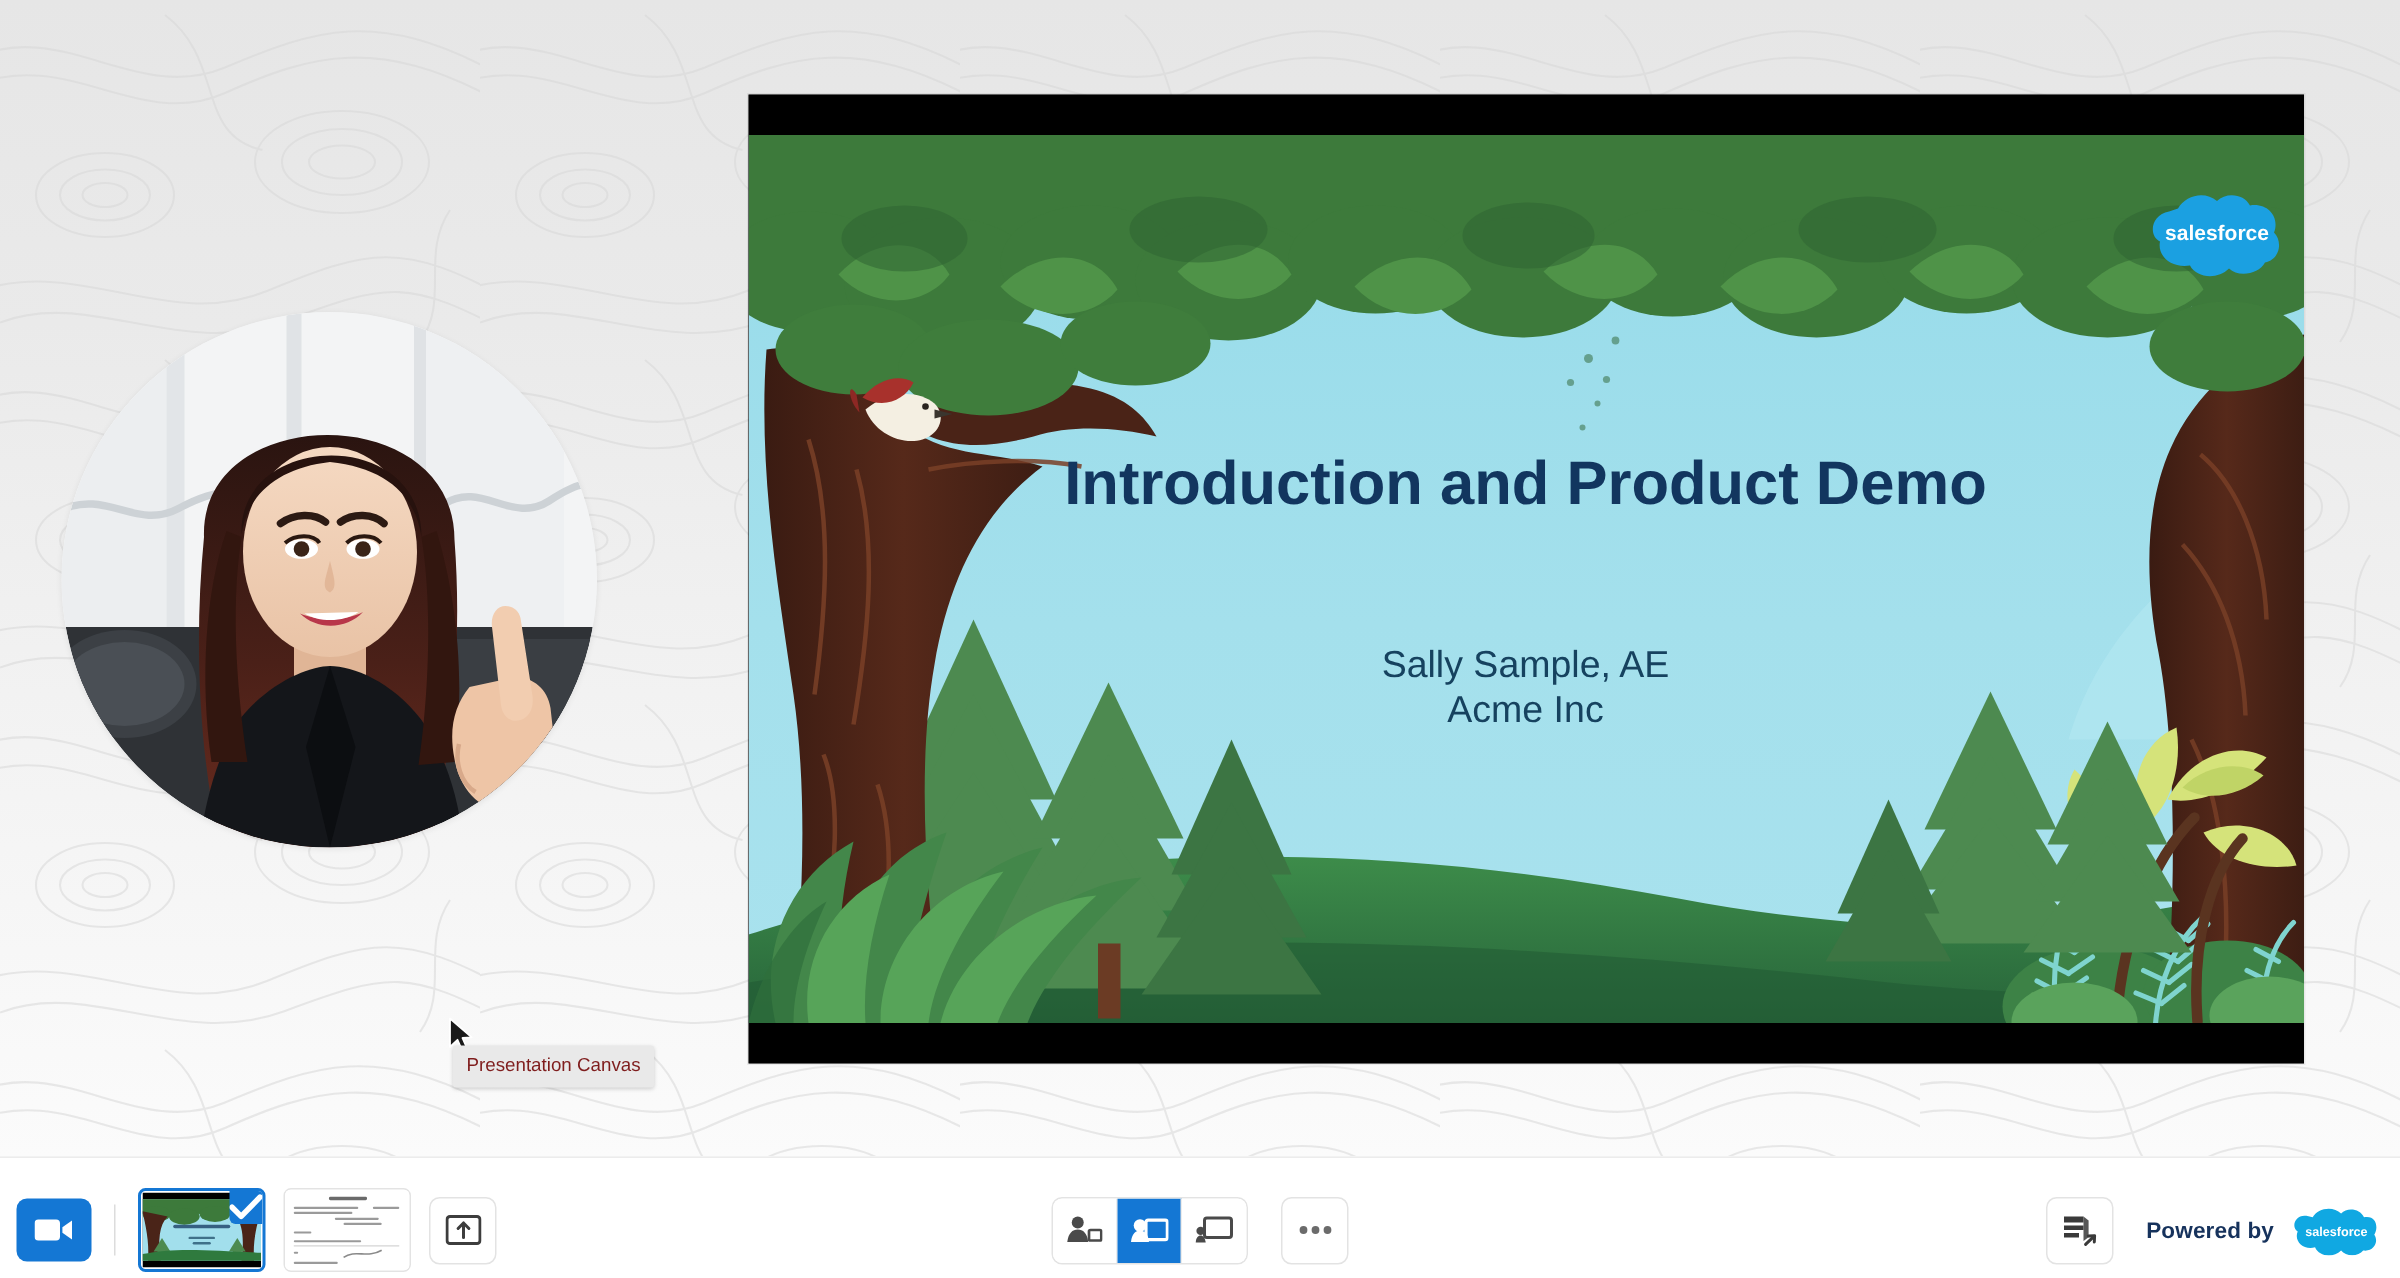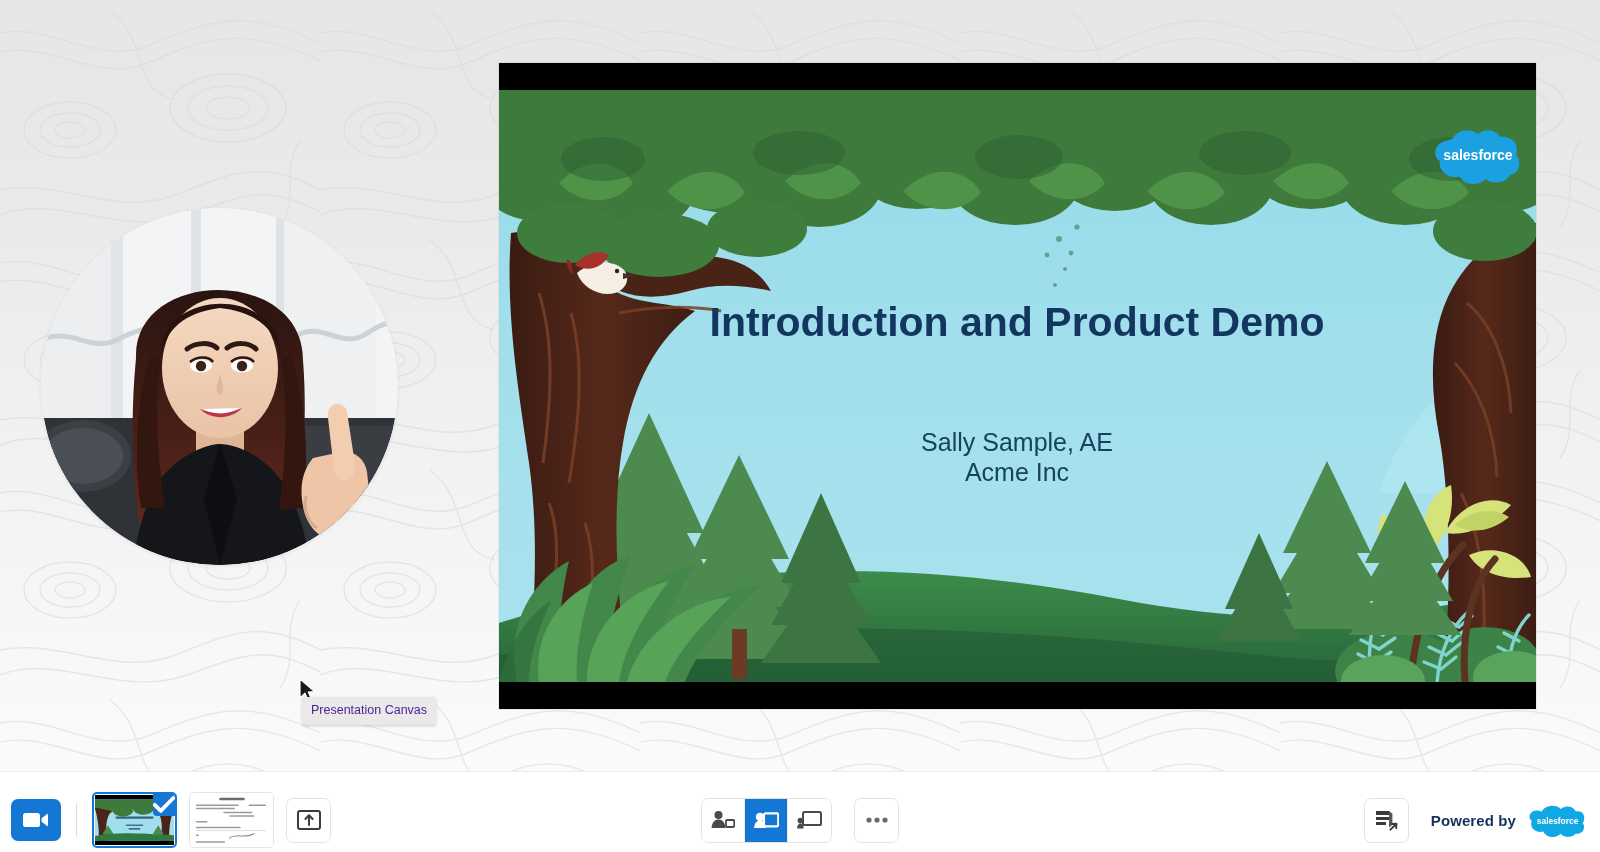--- a/index.html
+++ b/index.html
@@ -35,21 +35,21 @@
     position:absolute; left:499px; top:63px; width:1037px; height:646px;
     background:#000; overflow:hidden;
     box-shadow:0 0 0 1px rgba(0,0,0,.06);
   }
   #slide svg { display:block; width:100%; height:100%; }
 
   
   #cursor { position:absolute; left:298px; top:678px; width:18px; height:26px; pointer-events:none; }
   #tooltip {
     position:absolute; left:302px; top:697px;
-    background:#e9e9e9; color:#4c1d95;
+    background:#e9e9e9; color:#7f1d1d;
     font-size:12.5px; line-height:1; padding:7px 9px 8px 9px;
     border-radius:2px; white-space:nowrap;
     box-shadow:0 1px 3px rgba(0,0,0,.18);
   }
 
   
   #toolbar {
     position:absolute; left:0; top:771px; width:1600px; height:97px;
     background:#fff; border-top:1px solid #ececec;
     display:flex; align-items:center;

